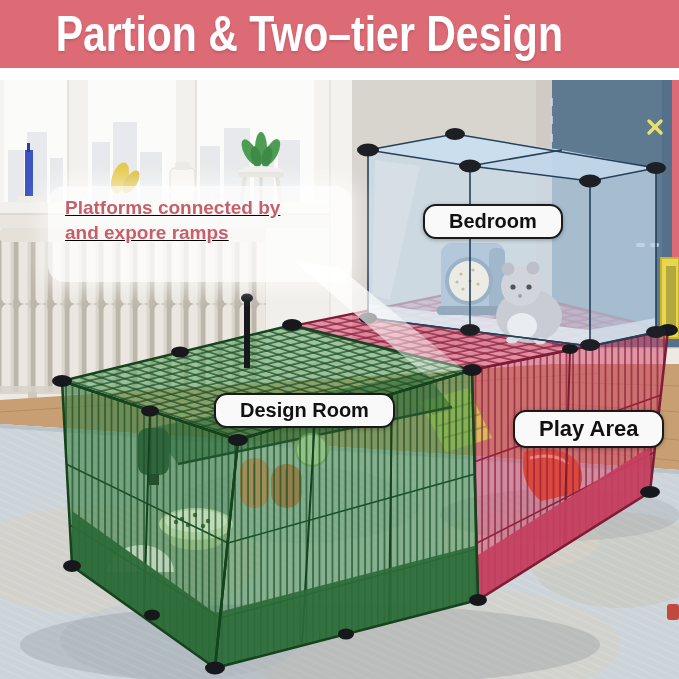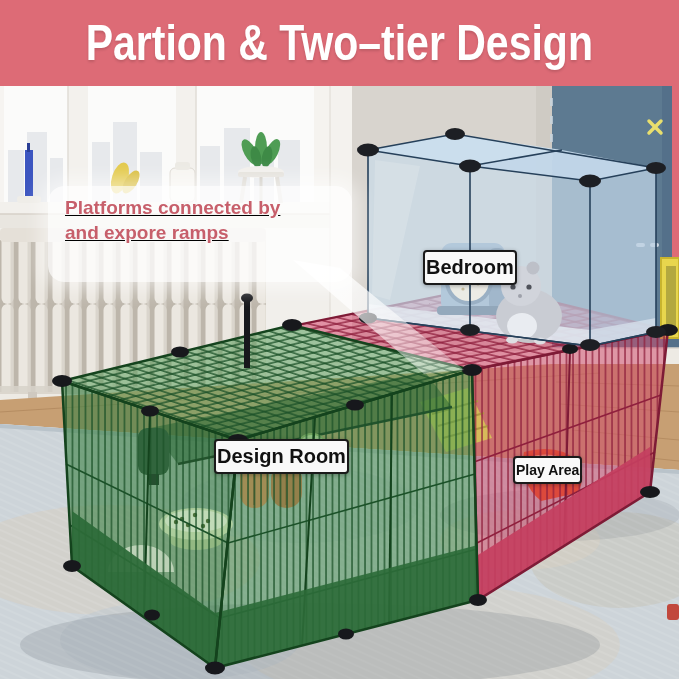--- a/index.html
+++ b/index.html
@@ -1,41 +1,41 @@
 <!DOCTYPE html>
 <html style="--banner-bg: #dd6b76; --banner-text: #ffffff; --callout-text: #c75f6b; --label-bg: #f9f9f9; --label-border: #1a1a1a; --label-text: #111111; --green-section: #2c6b38; --pink-section: #cf4566; --blue-cube: #b9cfe2; --blue-wall: #5d7a91; --wood-floor: #c79f73; --rug: #cdd4d9;"><head>
 <meta charset="utf-8">
 <style>
   * { margin:0; padding:0; box-sizing:border-box; }
   html,body { width:679px; height:679px; overflow:hidden; background:#fff;
               font-family:"Liberation Sans", sans-serif; }
   .stage { position:relative; width:679px; height:679px; overflow:hidden; }
   .scene-svg { position:absolute; left:0; top:0; }
 
-  .banner { position:absolute; top:0; left:0; width:679px; height:86px;
+  .banner { position:absolute; top:0; left:0; width:679px; height:68px;
             background:var(--banner-bg,#dd6b76); display:flex; align-items:center;
-            justify-content:center; z-index:5; }
+            justify-content:flex-start; z-index:5; }
   .banner-title { color:var(--banner-text,#fff); font-weight:bold; font-size:50px;
                   white-space:nowrap; transform:scaleX(.82); letter-spacing:0;
                   text-shadow:0 2px 3px rgba(0,0,0,.14); }
 
   .callout { position:absolute; left:48px; top:186px; width:304px; height:96px;
              background:rgba(255,255,255,.78); border-radius:16px; z-index:4;
              padding:9px 0 0 17px; box-shadow:0 0 18px 8px rgba(255,255,255,.5);text-decoration:underline; }
   .callout-line { font-size:19px; font-weight:bold; line-height:25px;
                   color:var(--callout-text,#c75f6b); white-space:nowrap; }
 
   .room-label { position:absolute; z-index:4; background:var(--label-bg,#f9f9f9);
-                border:2px solid var(--label-border,#1a1a1a); border-radius:4px;
+                border:2px solid var(--label-border,#1a1a1a); border-radius:13px;
                 font-weight:bold; font-size:20px; color:var(--label-text,#111);
-                padding:4px 1px; white-space:nowrap;
-                box-shadow:0 1px 4px rgba(0,0,0,.3);margin-top:46px; }
+                padding:4px 24px; white-space:nowrap;
+                box-shadow:0 1px 4px rgba(0,0,0,.3); }
   #label-bedroom { left:423px; top:204px; }
   #label-dining  { left:214px; top:393px; }
-  #label-play    { left:513px; top:410px; font-size:14px; }
+  #label-play    { left:513px; top:410px; font-size:22px; }
 </style>
 </head>
 <body>
 
 <div class="stage">
 
 <svg class="scene-svg" width="679" height="679" viewBox="0 0 679 679">
 <defs>
   <pattern id="gV" width="6.5" height="8" patternUnits="userSpaceOnUse">
     <line x1="1" y1="0" x2="1" y2="8" stroke="#1b5128" stroke-width="1.3"></line>

